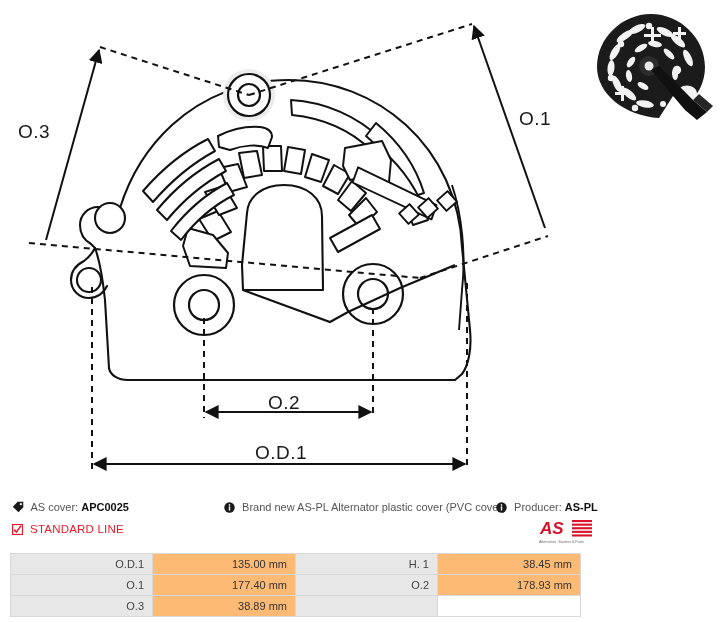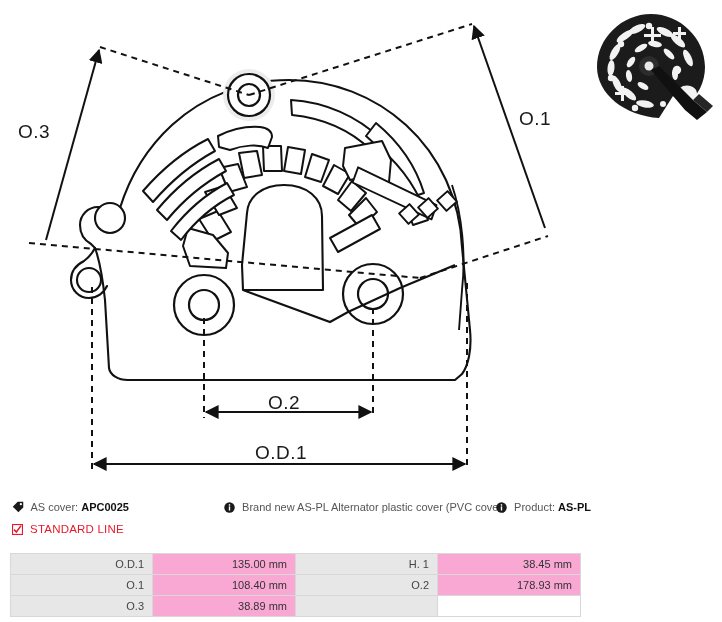--- a/index.html
+++ b/index.html
@@ -67,21 +67,21 @@
   #spec td{
     height:20px;
     padding:0 8px;
     border:1px solid #d8d8d8;
     text-align:right;
     vertical-align:middle;
     color:#3a3a3a;
     font-size:11px;
   }
   #spec td.k{background:#e7e7e7;color:#444;}
-  #spec td.v{background:#f9a8d4;color:#333;}
+  #spec td.v{background:#fdba74;color:#333;}
   #spec td.empty{background:#e7e7e7;border-color:#d8d8d8;}
   #spec td.emptyv{background:#ffffff;}
   .col-k{width:142px;}
   .col-v{width:143px;}
 </style>
 </head>
 <body>
 
 <div id="stage">
 
@@ -327,43 +327,56 @@
 
 
     <div class="info-cell ic-e">
       <span class="ico">
         <svg width="11" height="11" viewBox="0 0 16 16">
           <circle cx="8" cy="8" r="7.6" fill="#1a1a1a"></circle>
           <rect x="7" y="6.4" width="2" height="6" fill="#fff"></rect>
           <rect x="7" y="3.2" width="2" height="2.2" fill="#fff"></rect>
         </svg>
       </span>
-      <span class="lbl-gray">Product:</span>
+      <span class="lbl-gray">Producer:</span>
       <span class="val-bold">AS-PL</span>
     </div>
   </div>
 
+  <div id="logo">
+    <svg width="72" height="28" viewBox="0 0 72 28" xmlns="http://www.w3.org/2000/svg">
+      <text x="2" y="16" font-family="Liberation Sans, sans-serif" font-size="17" font-weight="bold" font-style="italic" fill="#d8112a">AS</text>
+      <g fill="#d8112a">
+        <rect x="34" y="2" width="20" height="2.1"></rect>
+        <rect x="34" y="5.6" width="20" height="2.1"></rect>
+        <rect x="34" y="9.2" width="20" height="2.1"></rect>
+        <rect x="34" y="12.8" width="20" height="2.1"></rect>
+        <rect x="34" y="16.4" width="20" height="2.1"></rect>
+      </g>
+      <text x="1" y="25" font-family="Liberation Sans, sans-serif" font-size="3.6" fill="#6a6a6a">Alternators, Starters &amp; Parts</text>
+    </svg>
+  </div>
 
   <table id="spec">
     <colgroup>
       <col class="col-k">
         <col class="col-v">
         <col class="col-k">
         <col class="col-v">
     </colgroup>
     <tbody>
       <tr>
         <td class="k">O.D.1</td>
         <td class="v">135.00 mm</td>
         <td class="k">H. 1</td>
         <td class="v">38.45 mm</td>
       </tr>
       <tr>
         <td class="k">O.1</td>
-        <td class="v">108.40 mm</td>
+        <td class="v">177.40 mm</td>
         <td class="k">O.2</td>
         <td class="v">178.93 mm</td>
       </tr>
       <tr>
         <td class="k">O.3</td>
         <td class="v">38.89 mm</td>
         <td class="empty"></td>
         <td class="emptyv"></td>
       </tr>
     </tbody>

